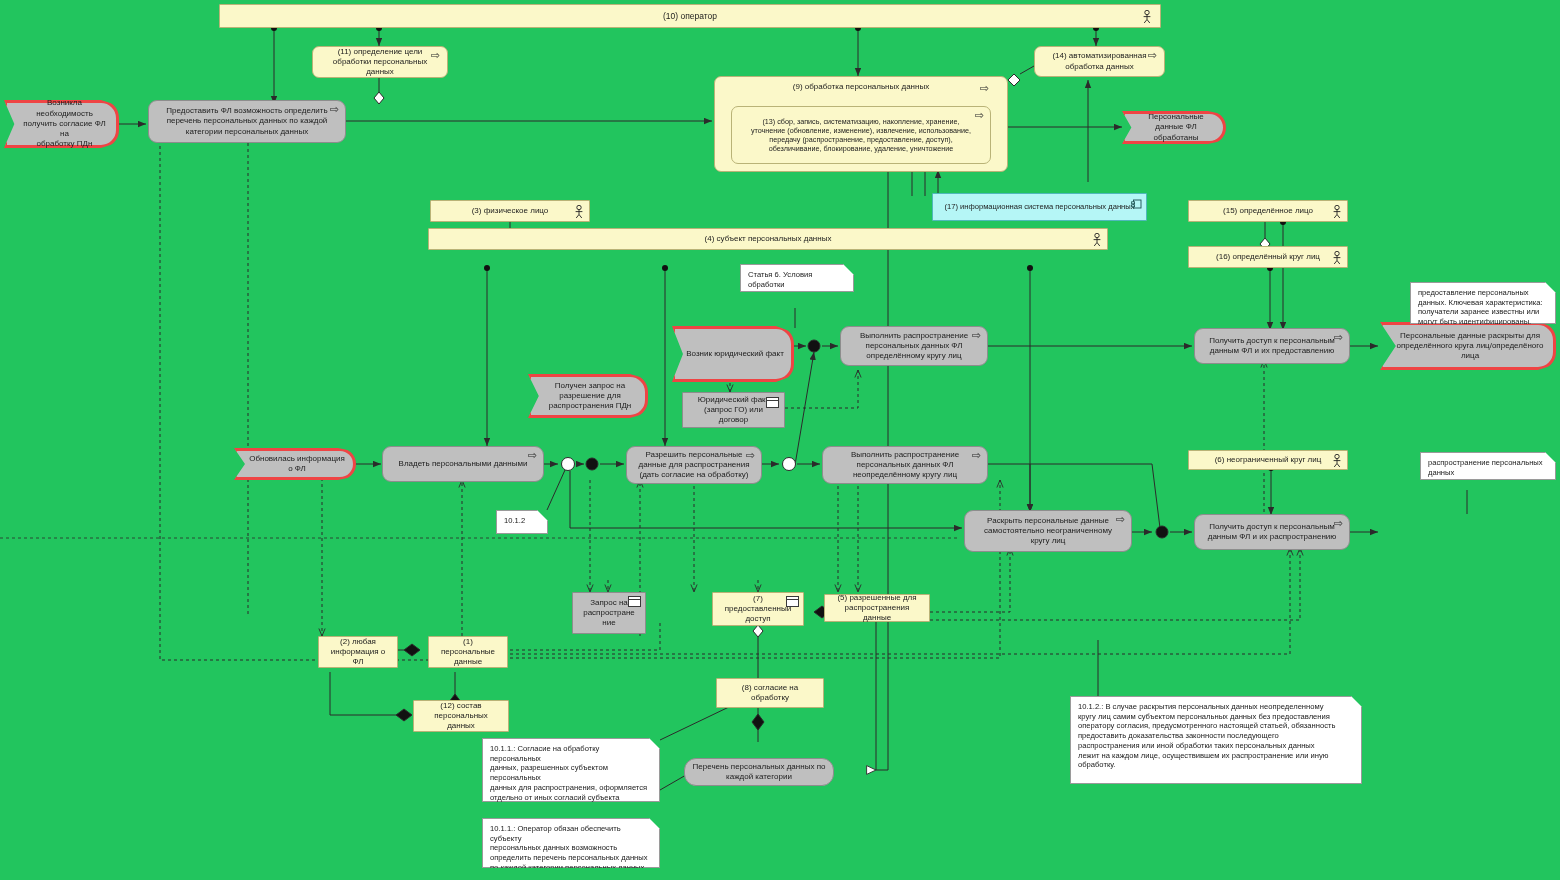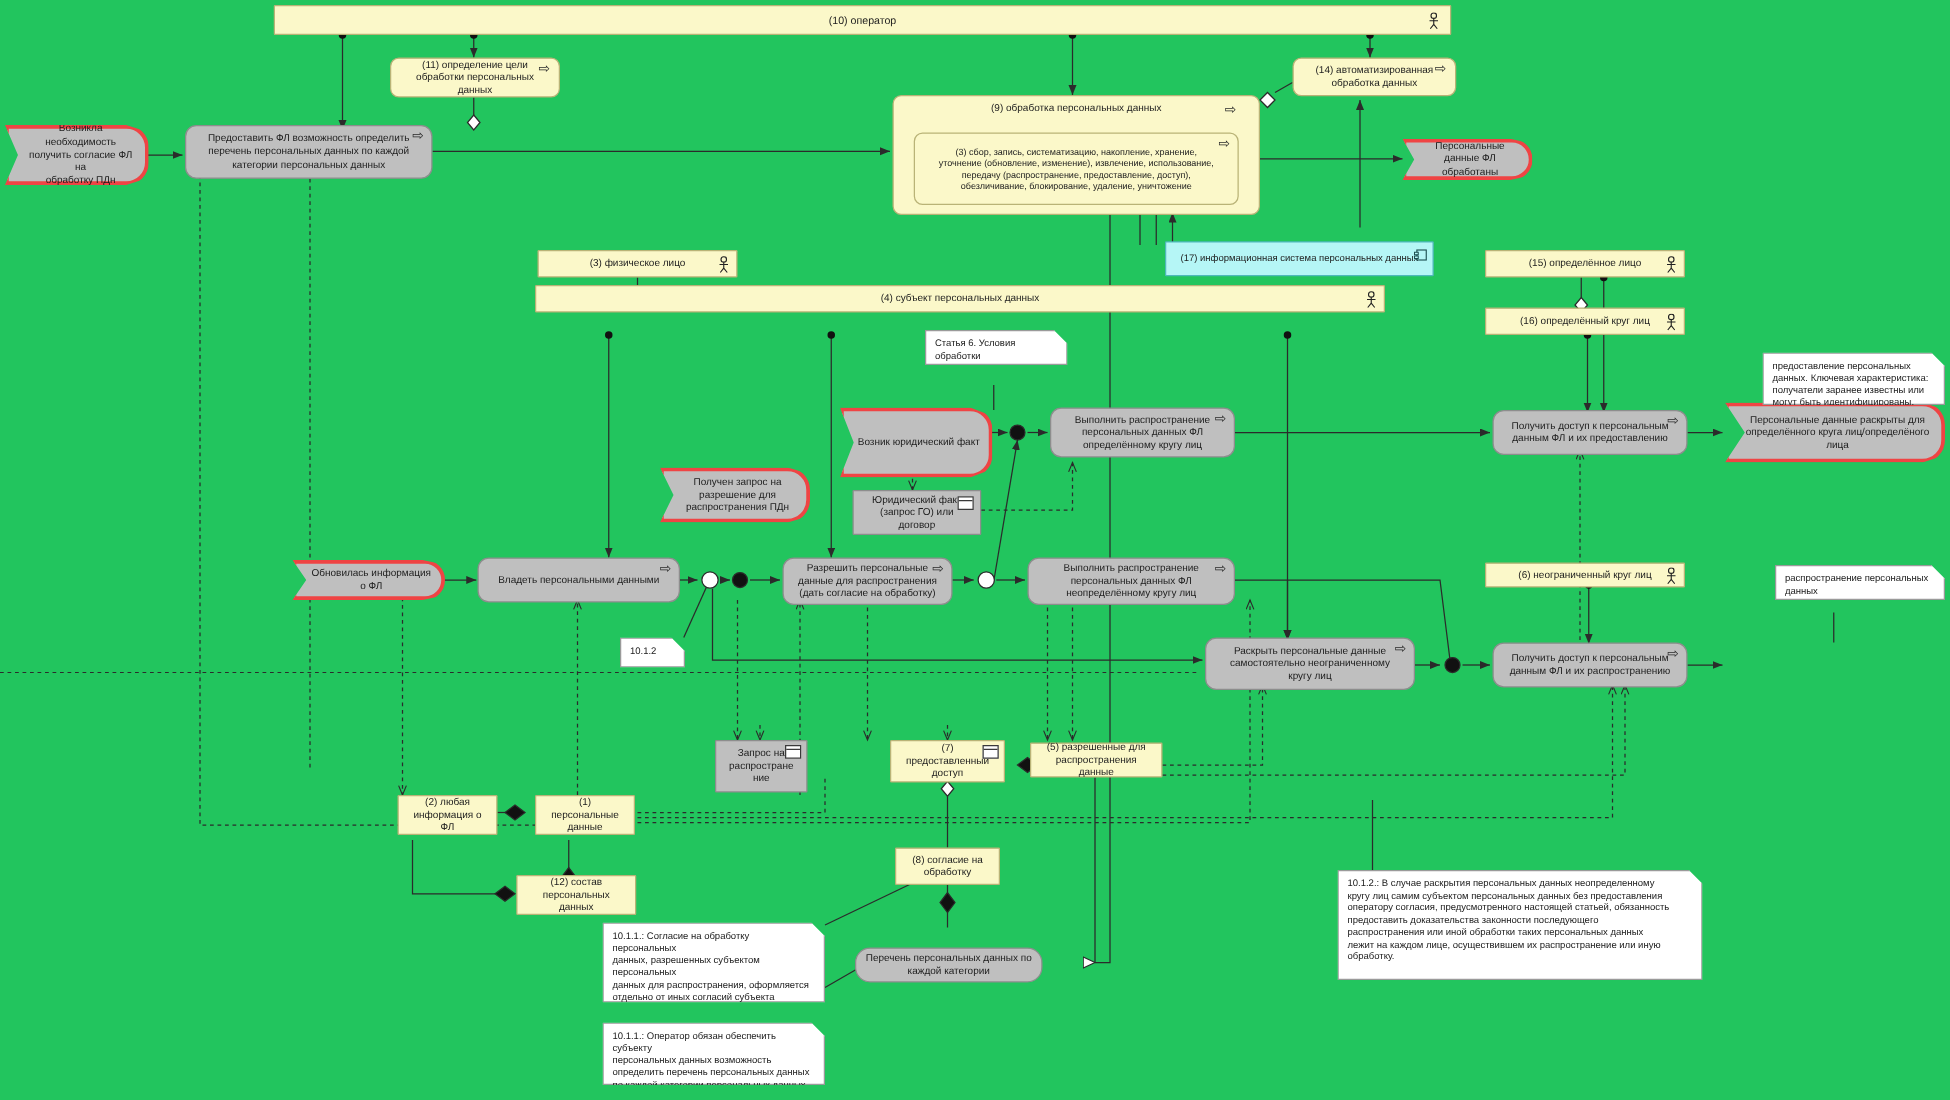--- a/index.html
+++ b/index.html
@@ -225,21 +225,21 @@
 обработка данных</span>
     <span class="ico arrow" style="right:7px;top:3px;">⇨</span>
   </div>
 
   <div class="node ynode" style="left:714px;top:76px;width:294px;height:96px;align-items:flex-start;padding-top:5px;">
     <span class="lbl">(9) обработка персональных данных</span>
     <span class="ico arrow" style="right:18px;top:6px;">⇨</span>
   </div>
 
   <div class="node ynode" style="left:731px;top:106px;width:260px;height:58px;">
-    <span class="lbl" style="font-size:7.2px;">(3) сбор, запись, систематизацию, накопление, хранение,
+    <span class="lbl" style="font-size:7.2px;">(13) сбор, запись, систематизацию, накопление, хранение,
 уточнение (обновление, изменение), извлечение, использование,
 передачу (распространение, предоставление, доступ),
 обезличивание, блокирование, удаление, уничтожение</span>
     <span class="ico arrow" style="right:6px;top:3px;">⇨</span>
   </div>
 
   <div class="node cnode" style="left:932px;top:193px;width:215px;height:28px;">
     <span class="lbl" style="font-size:7.6px;">(17) информационная система персональных данных</span>
     <svg class="ico sys" style="right:4px;top:5px;" viewBox="0 0 11 11">
       <rect x="2.5" y="1" width="7.5" height="8" fill="none" stroke="#1c4f50" stroke-width="0.9"></rect>
@@ -411,21 +411,21 @@
 предоставленный
 доступ</span>
     <span class="ico obj" style="right:4px;top:3px;"></span>
   </div>
 
   <div class="node ysq" style="left:824px;top:594px;width:106px;height:28px;">
     <span class="lbl">(5) разрешенные для
 распространения данные</span>
   </div>
 
-  <div class="node ysq" style="left:716px;top:678px;width:84px;height:30px;">
+  <div class="node ysq" style="left:716px;top:678px;width:108px;height:30px;">
     <span class="lbl">(8) согласие на
 обработку</span>
   </div>
 
   <div class="node note" style="left:740px;top:264px;width:114px;height:28px;">
     <span class="lbl">Статья 6. Условия обработки
 персональных данных</span>
   </div>
 
   <div class="node note" style="left:496px;top:510px;width:52px;height:24px;">

